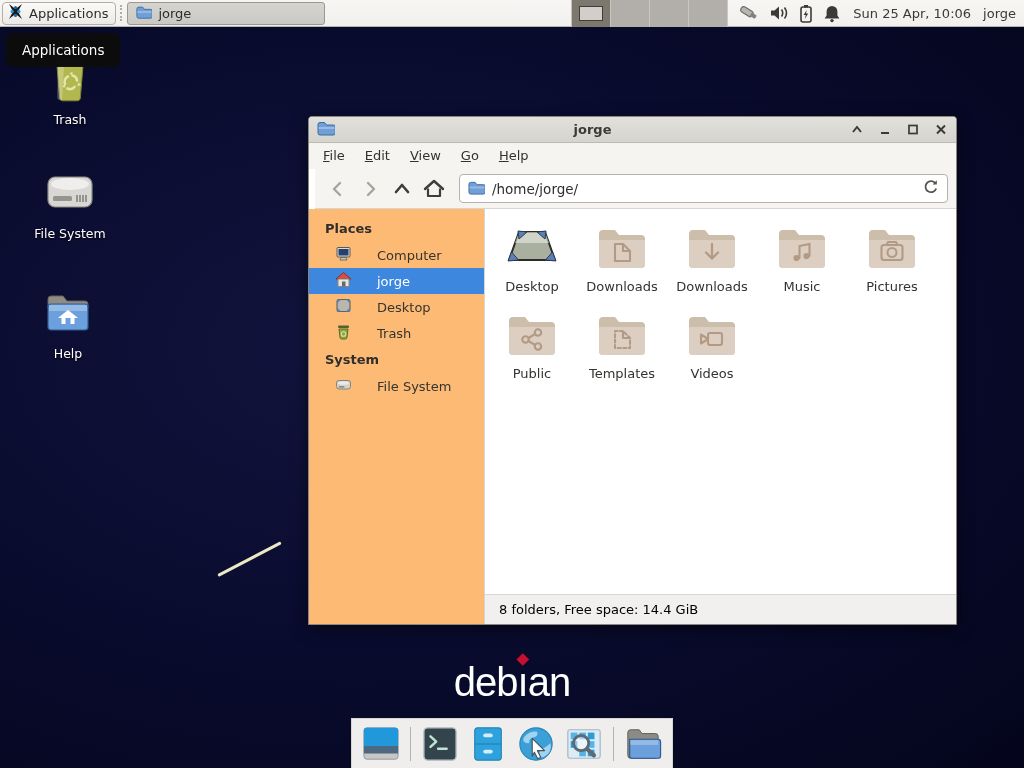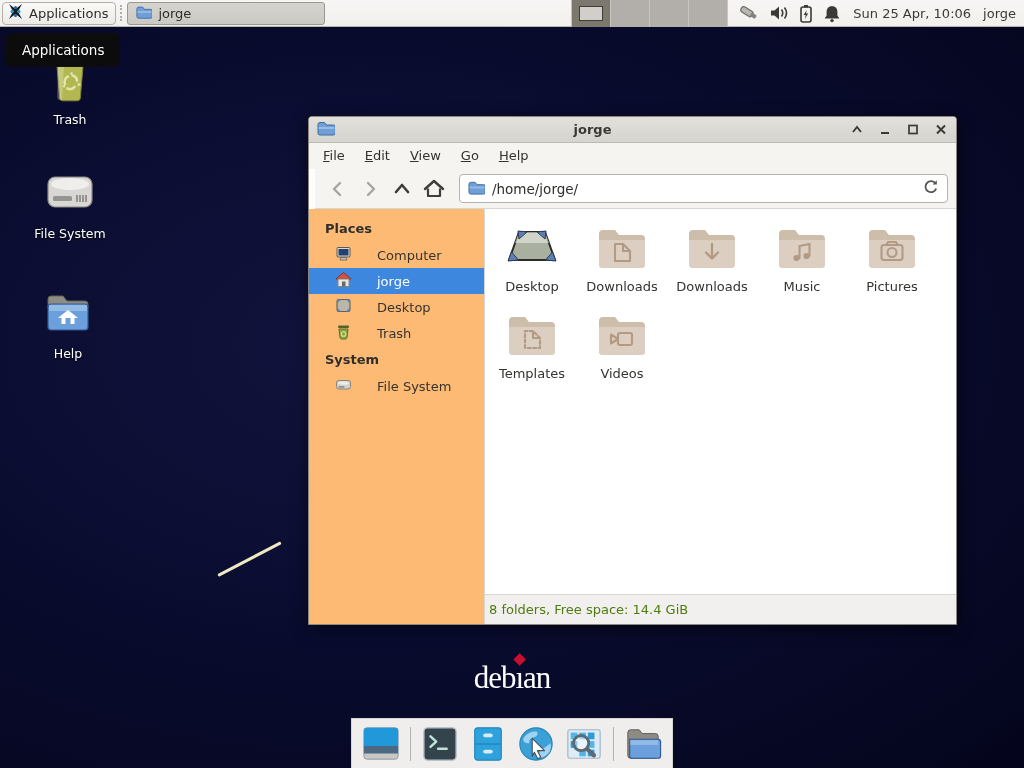--- a/index.html
+++ b/index.html
@@ -119,28 +119,28 @@
     flex:1; display:flex; flex-wrap:wrap; align-content:flex-start;
     padding:14px 2px 0 2px; overflow:hidden; background:#fff;
   }
   .fitem {
     width:90px; margin-bottom:16px; display:flex; flex-direction:column;
     align-items:center; gap:7px;
   }
   .fitem .flbl { font-size:13px; color:#35332f; text-align:center; }
   .statusbar {
     height:30px; flex:none; background:#f1f0ee; border-top:1px solid #d9d7d2;
-    line-height:29px; padding-left:4px; color:#4d7c0f; font-size:13px;
+    line-height:29px; padding-left:14px; color:#000000; font-size:13px;
   }
 
   
   .debian {
     position:absolute; top:662px; left:50%; transform:translateX(-50%);
-    color:#fff; font-family:Liberation Serif, serif;
-    font-size:31px; letter-spacing:-1px; line-height:1; display:flex; align-items:flex-end;
+    color:#fff; font-family:Liberation Sans, sans-serif;
+    font-size:40px; letter-spacing:-1px; line-height:1; display:flex; align-items:flex-end;
   }
   .debian .di-i { position:relative; }
   .debian .di-dot {
     position:absolute; left:50%; top:-7px; width:9px; height:9px;
     background:#c8102e; transform:translateX(-50%) rotate(45deg);
   }
   .dock {
     position:absolute; bottom:0; left:50%; transform:translateX(-50%);
     height:50px; background:#efeeec; border:1px solid #d8d6d1; border-bottom:none;
     display:flex; align-items:center; padding:0 10px; gap:10px;
@@ -484,20 +484,36 @@
               <g stroke="#b29a84" stroke-width="2.1" fill="none" stroke-linejoin="round" stroke-linecap="round">
                 <rect x="15.5" y="21" width="21" height="15" rx="2.5"></rect>
                 <circle cx="26" cy="28.5" r="4.5"></circle>
                 <path d="M20.5 21 l1.5-3 h8 l1.5 3"></path>
               </g>
             </svg>
           </span>
           <span class="flbl">Pictures</span>
         </div>
 
+        <div class="fitem">
+          <span>
+            <svg width="52" height="46" viewBox="0 0 52 44">
+              <path d="M3 10 Q3 6 7 6 h12 l4 5 h22 q4 0 4 4 v25 q0 4-4 4 H7 q-4 0-4-4 Z" fill="#cdbeac"></path>
+              <path d="M3 16 h46 v24 q0 4-4 4 H7 q-4 0-4-4 Z" fill="#dccfc1"></path>
+              <g stroke="#b29a84" stroke-width="2.1" fill="none">
+                <circle cx="19.5" cy="28.5" r="3.2"></circle>
+                  <circle cx="32" cy="21.5" r="3.2"></circle>
+                  <circle cx="32" cy="35.5" r="3.2"></circle>
+                <line x1="22.4" y1="27" x2="29.2" y2="23"></line>
+                  <line x1="22.4" y1="30" x2="29.2" y2="34"></line>
+              </g>
+            </svg>
+          </span>
+          <span class="flbl">Public</span>
+        </div>
 
         <div class="fitem">
           <span>
             <svg width="52" height="46" viewBox="0 0 52 44">
               <path d="M3 10 Q3 6 7 6 h12 l4 5 h22 q4 0 4 4 v25 q0 4-4 4 H7 q-4 0-4-4 Z" fill="#cdbeac"></path>
               <path d="M3 16 h46 v24 q0 4-4 4 H7 q-4 0-4-4 Z" fill="#dccfc1"></path>
               <g stroke="#b29a84" stroke-width="2.1" fill="none" stroke-linejoin="round" stroke-linecap="round" stroke-dasharray="3 2.4">
                 <path d="M19 37 V20 h8 l7 7 v10 z"></path>
               </g>
               <g stroke="#b29a84" stroke-width="2.1" fill="none" stroke-linejoin="round">

